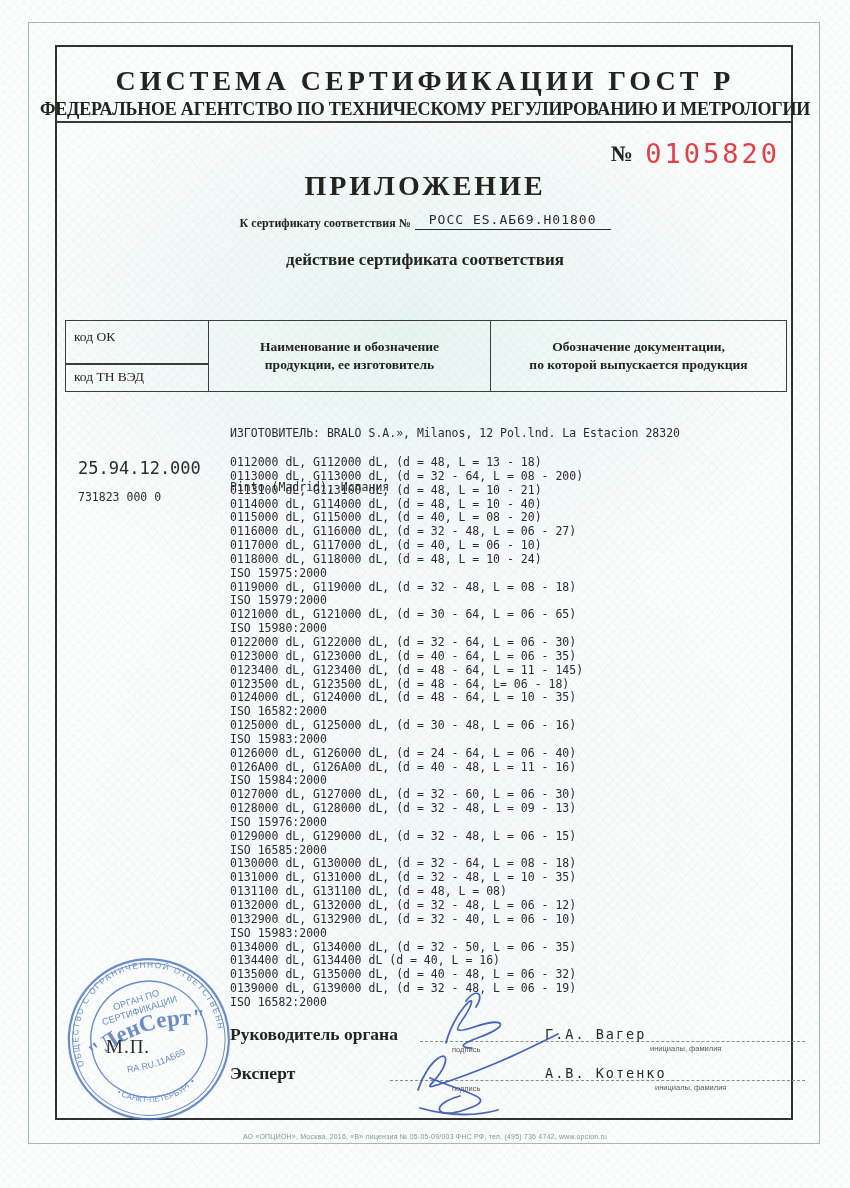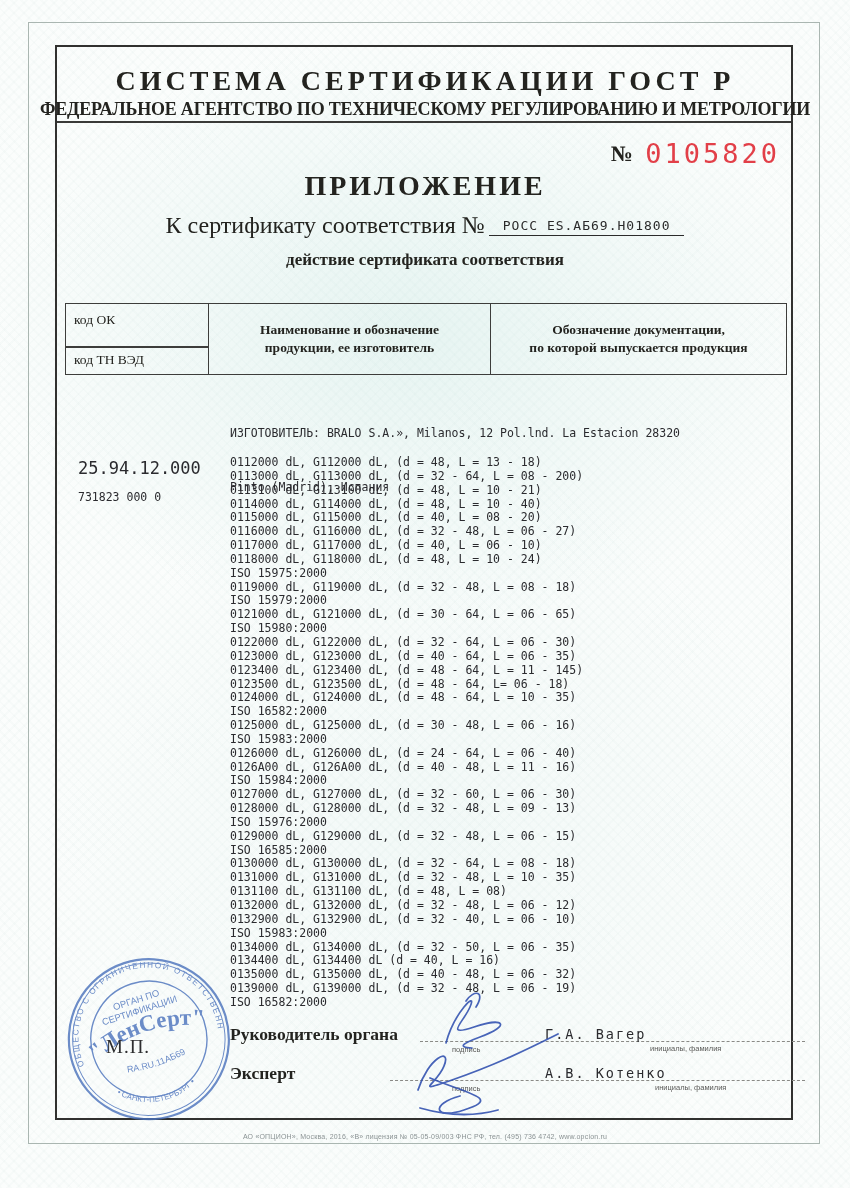--- a/index.html
+++ b/index.html
@@ -43,34 +43,34 @@
     font-family:"DejaVu Sans Mono", monospace; font-size:27px; letter-spacing:3px;
     color:#e23f48; font-weight:normal;
   }
 
   .doc-title {
     position:absolute; left:0; right:0; top:170px; text-align:center;
     font-size:28px; font-weight:bold; letter-spacing:3px; color:#23231f;
   }
 
   .cert-ref { position:absolute; left:0; right:0; top:212px; text-align:center; }
-  .cert-ref .lbl { font-size:24px; font-weight:normal; color:#23231f; }
+  .cert-ref .lbl { font-size:12px; font-weight:bold; color:#23231f; }
   .cert-ref .val {
     display:inline-block; font-family:"DejaVu Sans Mono", monospace; font-size:13px;
     color:#2b2b2b; border-bottom:1.5px solid #2b2b2b; padding:0 14px 2px 14px;
     vertical-align:3px; letter-spacing:1px;
   }
 
   .subtitle {
     position:absolute; left:0; right:0; top:249px; text-align:center;
     font-size:17px; font-weight:bold; line-height:22px; color:#23231f;
   }
 
   .ptable {
-    position:absolute; left:65px; top:303px; width:722px; height:72px;
+    position:absolute; left:65px; top:320px; width:722px; height:72px;
     border:1.5px solid #3d3d3b; display:flex;
   }
   .ptable .c1 { width:143px; border-right:1.5px solid #3d3d3b; position:relative;
     font-size:13.5px; color:#23231f; }
   .ptable .c1 .divider { position:absolute; left:0; right:0; top:42px; height:1.5px; background:#3d3d3b; }
   .ptable .c1 .t { position:absolute; left:8px; top:8px; }
   .ptable .c1 .b { position:absolute; left:8px; top:48px; }
   .ptable .c2 { width:282px; border-right:1.5px solid #3d3d3b; }
   .ptable .c3 { flex:1; }
   .ptable .c2, .ptable .c3 {

